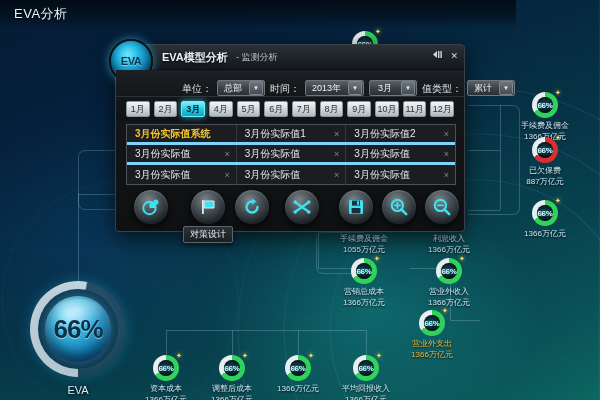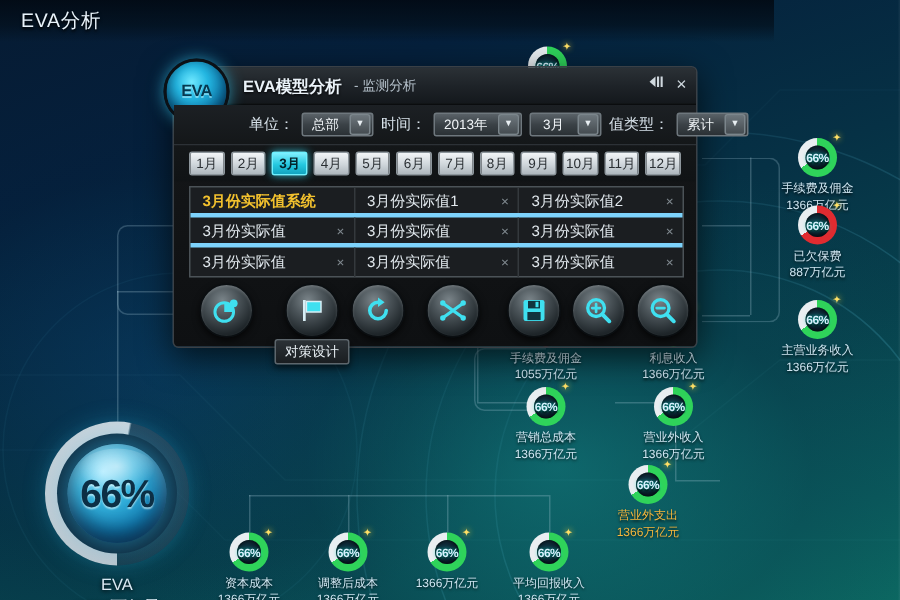--- a/index.html
+++ b/index.html
@@ -151,21 +151,21 @@
     border: 2px solid #0b1116;
     display: flex; align-items: center; justify-content: center;
     font-size: 11px; font-weight: bold; color: #06384f;
     letter-spacing: -.5px;
     text-shadow: 0 1px 0 rgba(200,245,255,.5);
   }
 
   
   .dlg-filters {
     position: absolute; left: 0; top: 25px; width: 100%; height: 27px;
-    display: flex; align-items: center; padding-left: 50px; gap: 5px;
+    display: flex; align-items: flex-end; padding-left: 66px; gap: 5px;
     background: linear-gradient(180deg, #1c2024 0%, #141719 100%);
     border-bottom: 1px solid #2c3136;
   }
   .flabel { font-size: 10px; color: #d6e0e8; white-space: nowrap; }
   .fselect {
     display: flex; align-items: center; height: 16px;
     background: linear-gradient(180deg, #5a6268 0%, #3b4247 50%, #2b3135 100%);
     border: 1px solid #6e777d; border-radius: 2px;
     color: #f0f4f7; font-size: 9px;
   }
@@ -321,21 +321,20 @@
         <span class="nlabel">已欠保费</span>
         <span class="nvalue">887万亿元</span>
       </div>
       <div class="node" style="left: 545px; top: 200px;">
         <div class="gauge">
           <div class="ring" style="background: conic-gradient(rgb(47, 211, 90) 0deg, rgb(47, 211, 90) 237.6deg, rgb(233, 238, 241) 237.6deg, rgb(233, 238, 241) 360deg);"></div>
           <div class="hole"></div>
           <div class="pct">66%</div>
           <div class="spark">✦</div>
         </div>
-        <span class="nlabel">主营业务收入</span>
         <span class="nvalue">1366万亿元</span>
       </div>
       <div class="node" style="left: 364px; top: 205px;">
         <div class="gauge">
           <div class="ring" style="background: conic-gradient(rgb(224, 43, 48) 0deg, rgb(224, 43, 48) 237.6deg, rgb(233, 238, 241) 237.6deg, rgb(233, 238, 241) 360deg);"></div>
           <div class="hole"></div>
           <div class="pct">66%</div>
           <div class="spark">✦</div>
         </div>
         <span class="nlabel">手续费及佣金</span>

